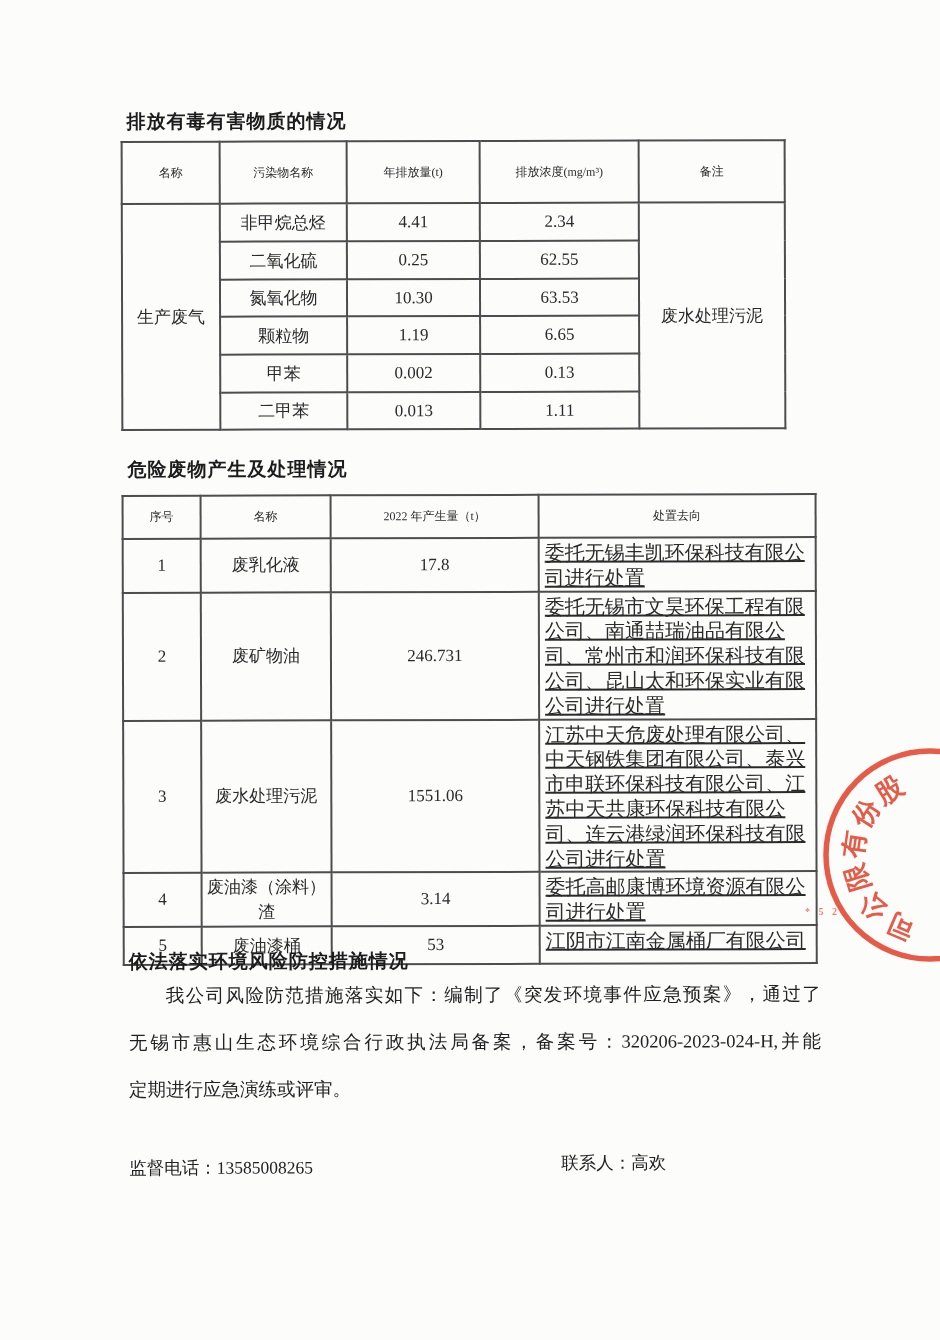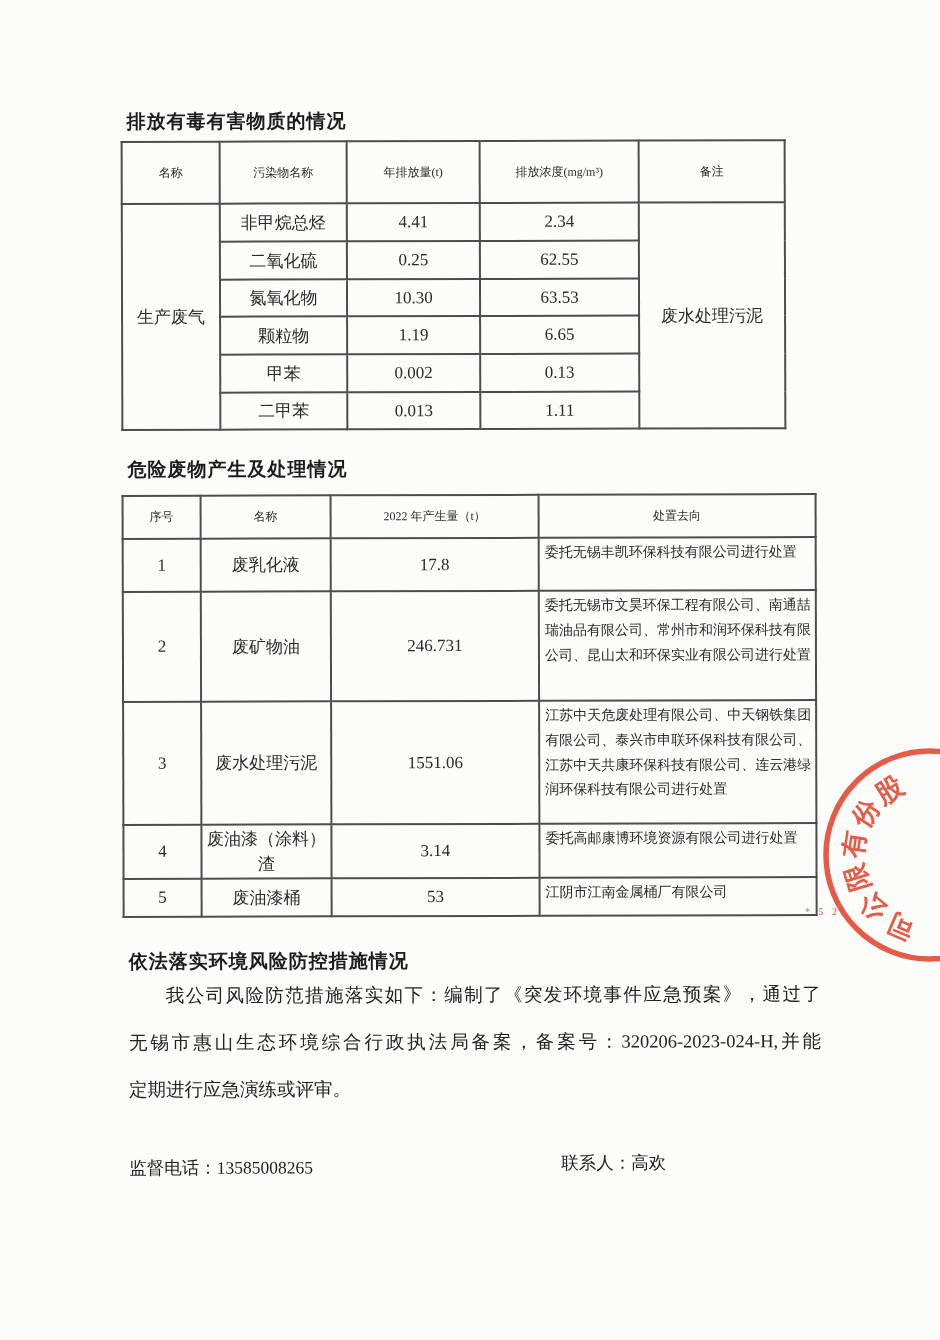--- a/index.html
+++ b/index.html
@@ -47,21 +47,22 @@
   th { font-size: 12px; }
 
   #table1 { left: 122px; top: 140px; width: 663px; }
   #table2 { left: 122px; top: 494px; width: 693px; }
 
   #table2 td.disposal {
     text-align: left;
     vertical-align: top;
     padding: 2px 3px 0 5px;
     line-height: 24.8px;
-    font-size: 14px;
+    font-size: 20px;
+    text-decoration: underline;
   }
   #table2 td.name-cell { padding: 0 0; line-height: 25px; }
 
   .para {
     position: absolute;
     left: 128px;
     top: 972px;
     width: 692px;
     font-size: 18.5px;
     line-height: 47px;

